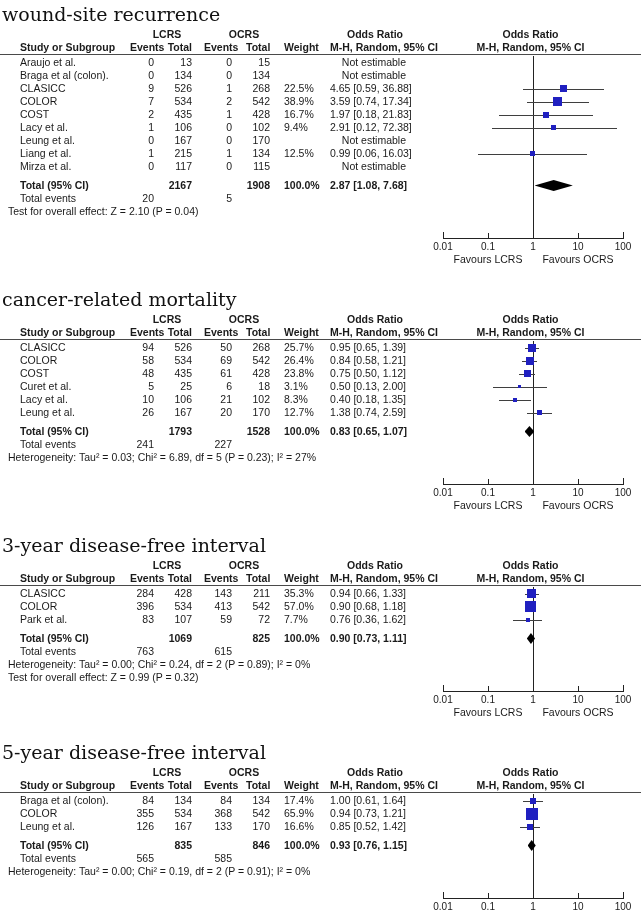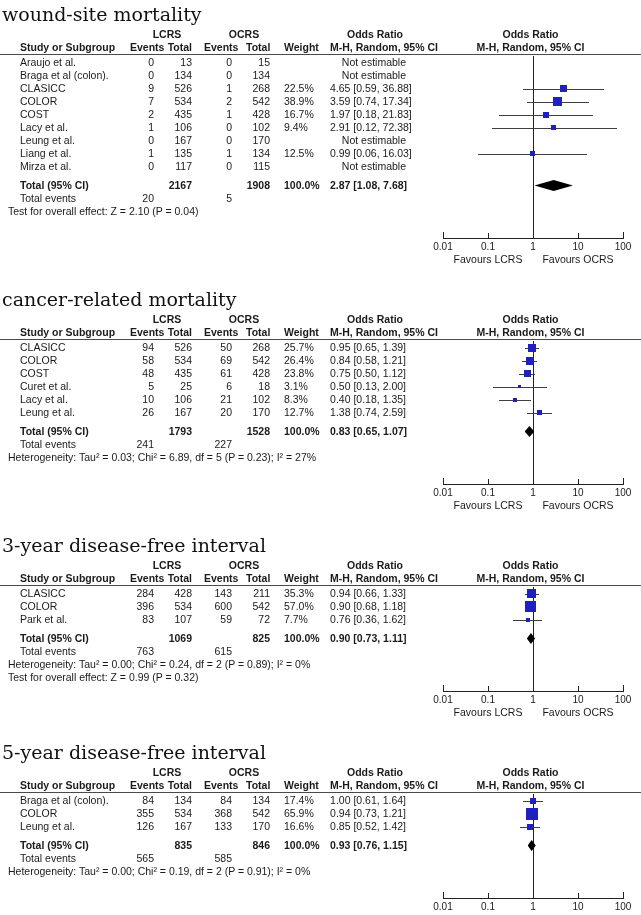--- a/index.html
+++ b/index.html
@@ -39,21 +39,21 @@
   .abs { position: absolute; }
   .plot-hdr { position: absolute; left: 0; width: 221px; text-align: center; font-weight: 700; height: 13px; line-height: 13px; white-space: nowrap; }
   .ticklabel { position: absolute; width: 40px; text-align: center; font-size: 10px; height: 11px; line-height: 11px; }
   .favours { position: absolute; width: 110px; text-align: center; font-size: 10.5px; height: 12px; line-height: 12px; white-space: nowrap; }
 </style>
 </head>
 <body>
 
 <main>
     <section class="panel">
-      <h2 class="panel-title">wound-site mortality</h2>
+      <h2 class="panel-title">wound-site recurrence</h2>
       <div class="panel-body" style="height: 242px;">
         <div class="trow bold">
           <div class="c1"></div>
           <div class="ctr" style="grid-column: 2 / 4;">LCRS</div>
           <div class="ctr" style="grid-column: 4 / 6;">OCRS</div>
           <div class="ctr" style="grid-column: 7 / 8;">Odds Ratio</div>
         </div>
         <div class="trow bold">
           <div class="c1">Study or Subgroup</div>
           <div class="c2">Events</div>
@@ -123,21 +123,21 @@
           <div class="c2">0</div>
           <div class="c3">167</div>
           <div class="c4">0</div>
           <div class="c5">170</div>
           <div class="c6"></div>
           <div class="c7">Not estimable</div>
         </div>
         <div class="trow">
           <div class="c1">Liang et al.</div>
           <div class="c2">1</div>
-          <div class="c3">135</div>
+          <div class="c3">215</div>
           <div class="c4">1</div>
           <div class="c5">134</div>
           <div class="c6">12.5%</div>
           <div class="c7">0.99 [0.06, 16.03]</div>
         </div>
         <div class="trow">
           <div class="c1">Mirza et al.</div>
           <div class="c2">0</div>
           <div class="c3">117</div>
           <div class="c4">0</div>
@@ -341,21 +341,21 @@
           <div class="c3">428</div>
           <div class="c4">143</div>
           <div class="c5">211</div>
           <div class="c6">35.3%</div>
           <div class="c7">0.94 [0.66, 1.33]</div>
         </div>
         <div class="trow">
           <div class="c1">COLOR</div>
           <div class="c2">396</div>
           <div class="c3">534</div>
-          <div class="c4">600</div>
+          <div class="c4">413</div>
           <div class="c5">542</div>
           <div class="c6">57.0%</div>
           <div class="c7">0.90 [0.68, 1.18]</div>
         </div>
         <div class="trow">
           <div class="c1">Park et al.</div>
           <div class="c2">83</div>
           <div class="c3">107</div>
           <div class="c4">59</div>
           <div class="c5">72</div>

